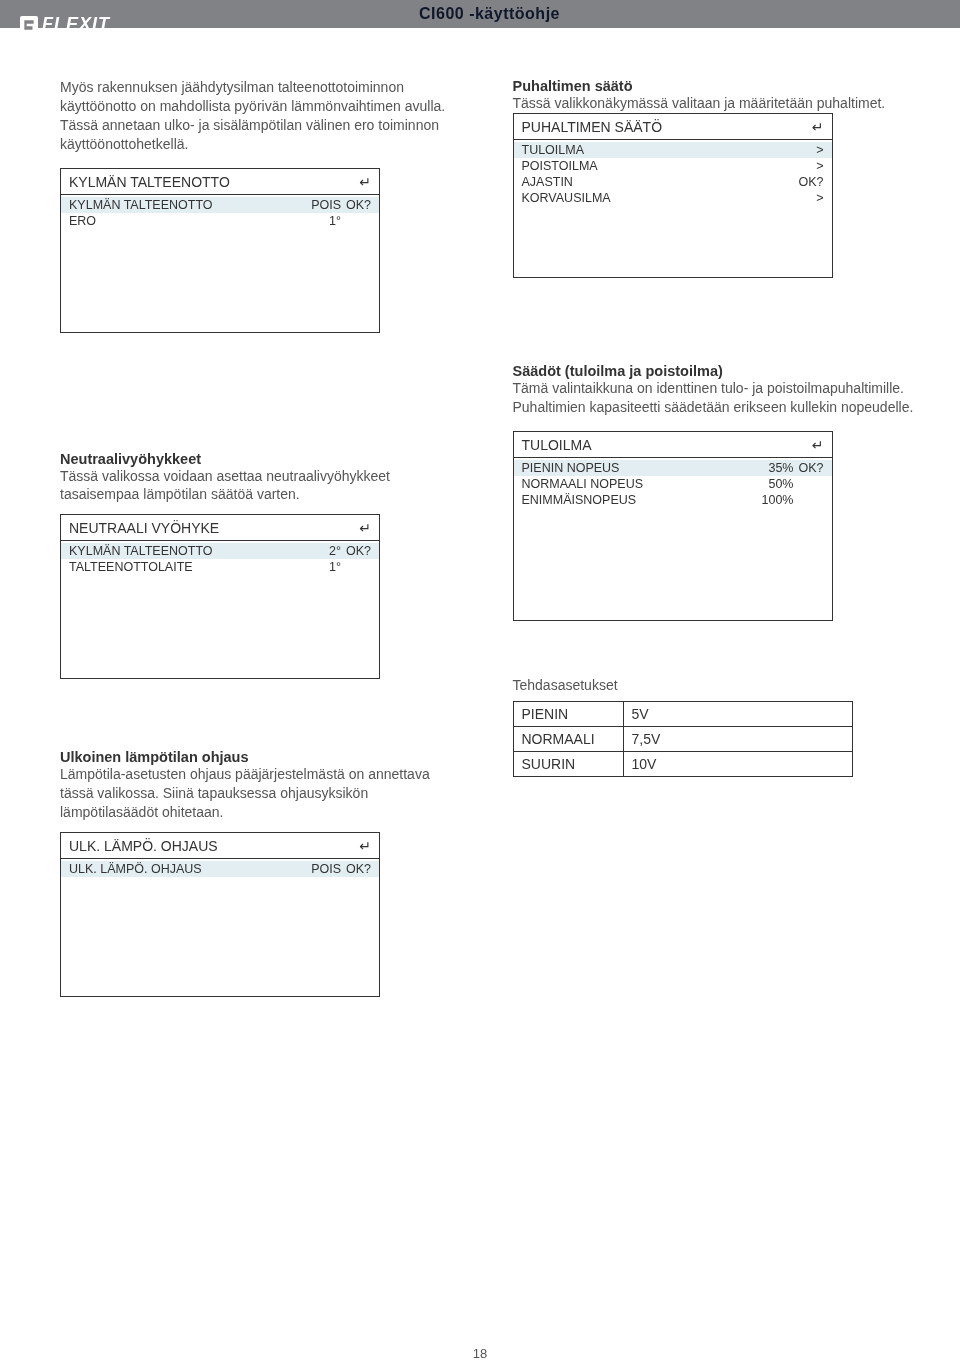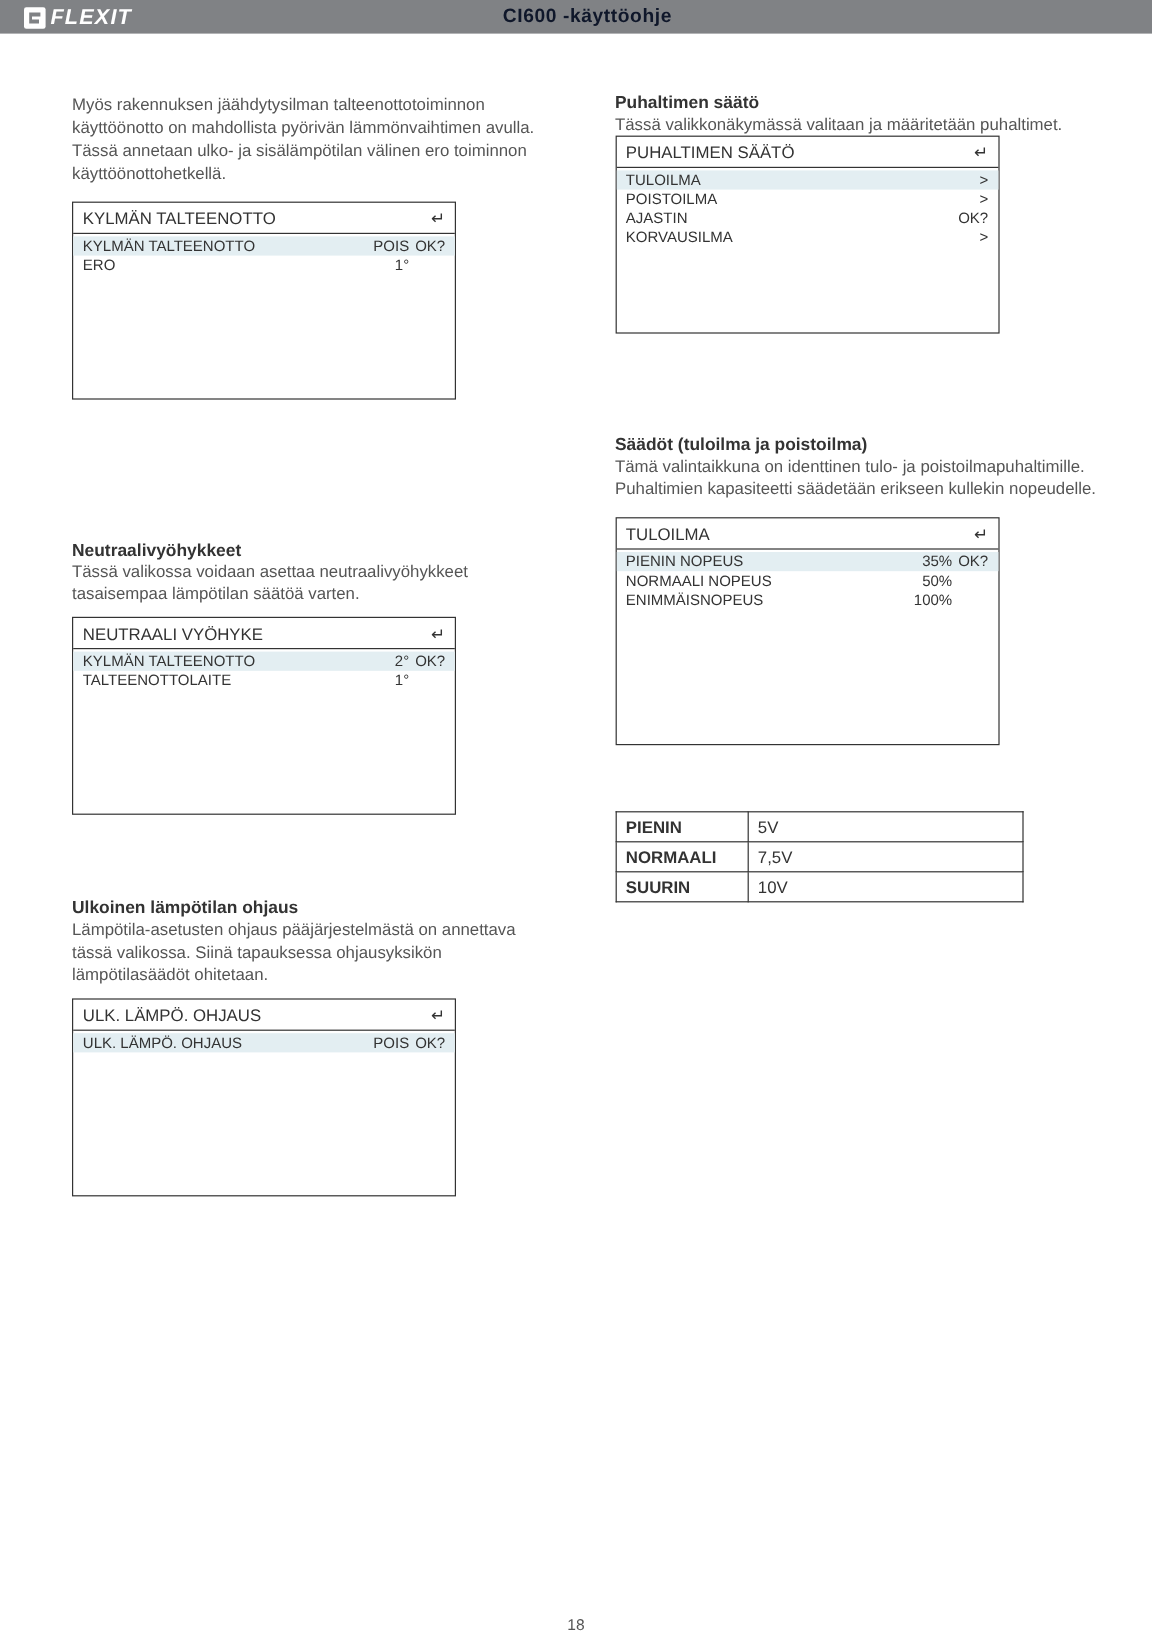--- a/index.html
+++ b/index.html
@@ -22,21 +22,21 @@
   .header-title {
     color: #0f172a;
     font-size: 16px;
     font-weight: bold;
     letter-spacing: 0.5px;
     padding-left: 19px;
   }
   .logo {
     position: absolute;
     left: 20px;
-    top: 4px;
+    top: 14px;
     display: flex;
     align-items: center;
     gap: 4px;
   }
   .logo-sq {
     width: 18px; height: 18px; background:#fff; border-radius:2px;
     display:flex; align-items:center; justify-content:center;
   }
   .logo-sq svg { width:14px; height:14px; }
   .logo-text {
@@ -92,21 +92,21 @@
   .factory-table {
     border-collapse: collapse;
     width: 340px;
     font-size: 14px;
     color: #333;
   }
   .factory-table td {
     border: 1px solid #333;
     padding: 4px 8px;
   }
-  .factory-table td.lab { font-weight: bold; width: 110px; }
+  .factory-table td.lab { font-weight: normal; width: 110px; }
   .page-num {
     position: absolute;
     bottom: 4px;
     width: 100%;
     text-align: center;
     font-size: 13px;
     color: #555;
   }
 </style>
 </head>
@@ -252,20 +252,21 @@
         <div class="panel-row">
           <span class="pr-label">ENIMMÄISNOPEUS</span>
           <span class="pr-val">100%</span>
           <span class="pr-ok"></span>
         </div>
       </div>
     </div>
 
     <div style="height:55px"></div>
 
+    <p class="para" style="margin-bottom:6px;">Tehdasasetukset</p>
 
     <table class="factory-table">
       <tbody>
           <tr>
         <td class="lab">PIENIN</td>
         <td>5V</td>
       </tr>
       <tr>
         <td class="lab">NORMAALI</td>
         <td>7,5V</td>

